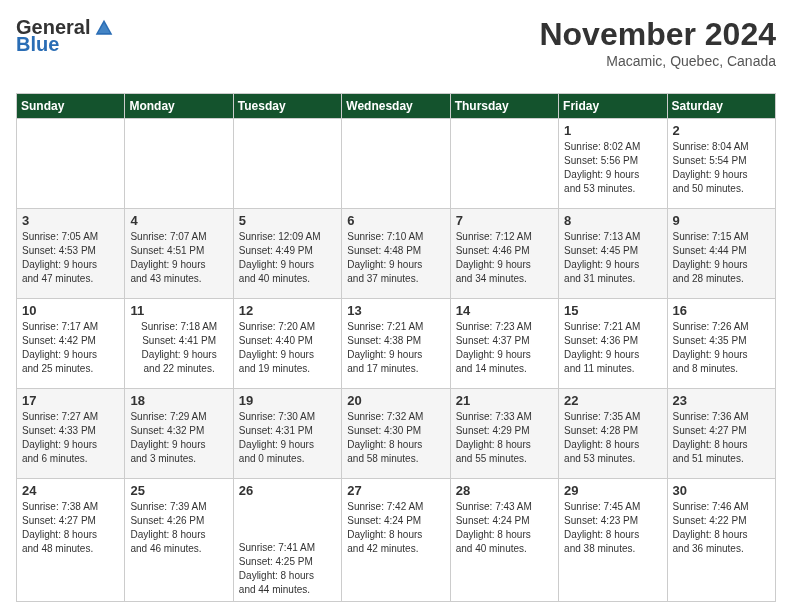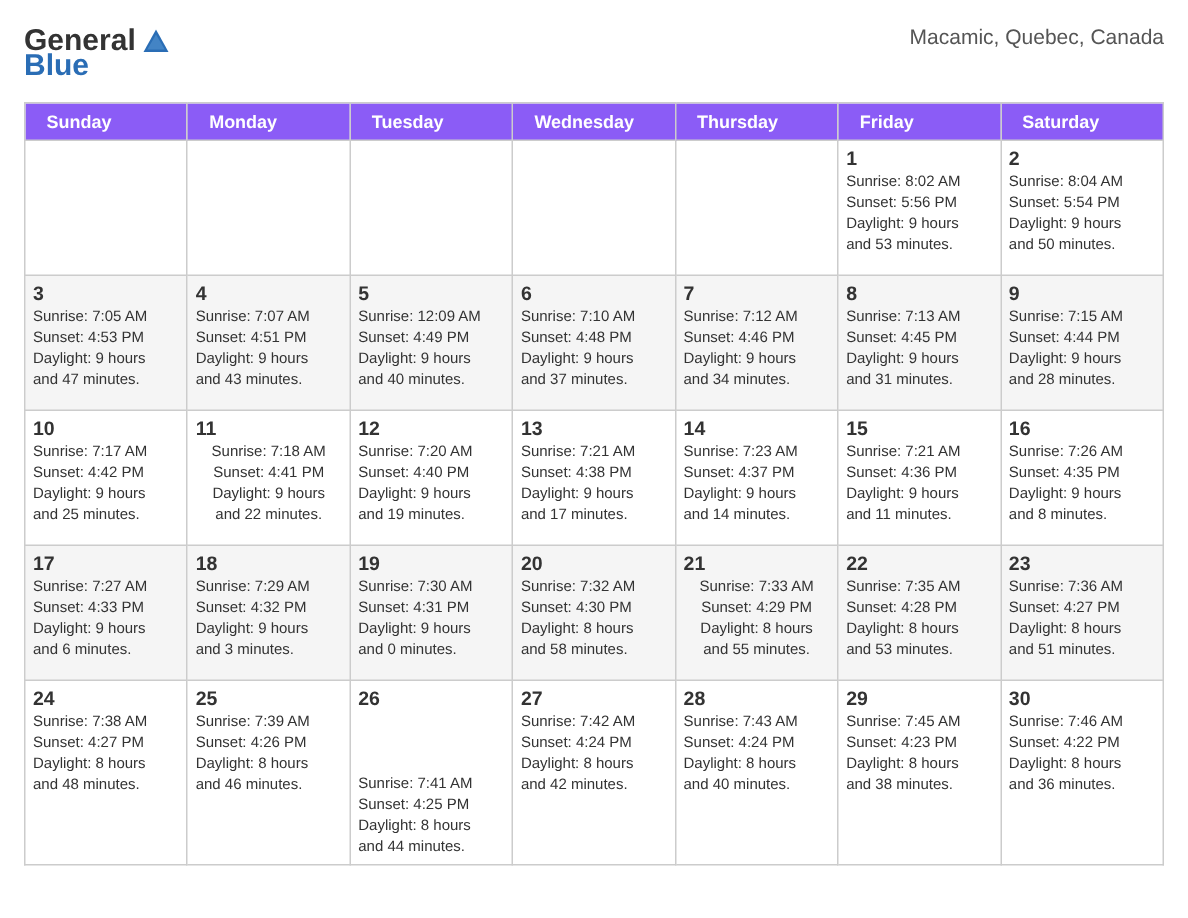--- a/index.html
+++ b/index.html
@@ -7,21 +7,21 @@
       font-family: Arial, sans-serif;
       background: #fff;
       width: 792px;
       min-height: 612px;
       padding: 16px;
     }
     .header {
       display: flex;
       justify-content: space-between;
       align-items: flex-start;
-      margin-bottom: 12px;
+      margin-bottom: 24px;
     }
     .logo {
       display: flex;
       flex-direction: column;
       align-items: flex-start;
     }
     .logo-text {
       display: flex;
       align-items: center;
       gap: 2px;
@@ -42,25 +42,25 @@
     .location {
       font-size: 14px;
       color: #555;
     }
     .calendar {
       width: 100%;
       border-collapse: collapse;
       table-layout: fixed;
     }
     .calendar th {
-      background-color: #8b5cf6;
+      background-color: #14532d;
       color: #fff;
       font-size: 12px;
       font-weight: bold;
-      padding: 5px 14px;
+      padding: 5px 4px;
       text-align: left;
       border: 1px solid #ccc;
     }
     .calendar td {
       border: 1px solid #ccc;
       vertical-align: top;
       padding: 4px 5px;
       font-size: 10px;
       color: #333;
       height: 90px;
@@ -92,20 +92,21 @@
     <div class="logo-text">
       <span style="font-size:20px;font-weight:bold;color:#333;">General</span>
       <svg class="logo-icon" viewBox="0 0 24 24">
         <polygon points="12,2 22,20 2,20" fill="#2a6db5"></polygon>
         <polygon points="12,6 19,18 5,18" fill="#5b9bd5" opacity="0.5"></polygon>
       </svg>
     </div>
     <span style="font-size:20px;font-weight:bold;color:#2a6db5;margin-top:-6px;">Blue</span>
   </div>
   <div class="title-block">
+    <div class="month-title">November 2024</div>
     <div class="location">Macamic, Quebec, Canada</div>
   </div>
 </div>
 
 <table class="calendar">
   <thead>
     <tr>
         <th>Sunday</th>
         <th>Monday</th>
         <th>Tuesday</th>
@@ -263,21 +264,21 @@
         </td>
         <td>
           <span class="day-num">20</span>
           <div class="day-info" style="white-space: pre-line;">Sunrise: 7:32 AM
 Sunset: 4:30 PM
 Daylight: 8 hours
 and 58 minutes.</div>
         </td>
         <td>
           <span class="day-num">21</span>
-          <div class="day-info" style="white-space: pre-line; text-align: center;">Sunrise: 7:33 AM
+          <div class="day-info" style="white-space: pre-line;">Sunrise: 7:33 AM
 Sunset: 4:29 PM
 Daylight: 8 hours
 and 55 minutes.</div>
         </td>
         <td>
           <span class="day-num">22</span>
           <div class="day-info" style="white-space: pre-line;">Sunrise: 7:35 AM
 Sunset: 4:28 PM
 Daylight: 8 hours
 and 53 minutes.</div>

